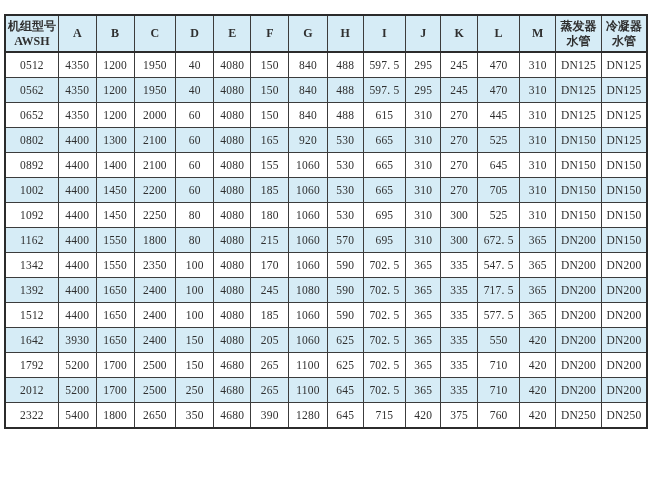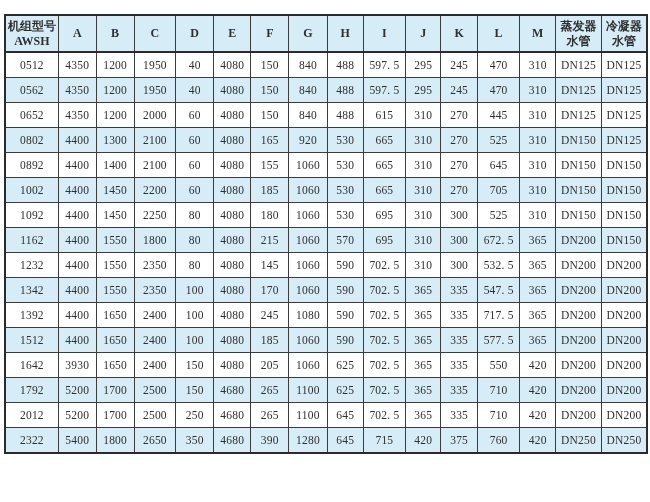--- a/index.html
+++ b/index.html
@@ -227,38 +227,20 @@
           <td>570</td>
           <td>695</td>
           <td>310</td>
           <td>300</td>
           <td>672. 5</td>
           <td>365</td>
           <td>DN200</td>
           <td>DN150</td>
         </tr>
         <tr>
-          <td>1232</td>
-          <td>4400</td>
-          <td>1550</td>
-          <td>2350</td>
-          <td>80</td>
-          <td>4080</td>
-          <td>145</td>
-          <td>1060</td>
-          <td>590</td>
-          <td>702. 5</td>
-          <td>310</td>
-          <td>300</td>
-          <td>532. 5</td>
-          <td>365</td>
-          <td>DN200</td>
-          <td>DN200</td>
-        </tr>
-        <tr>
           <td>1342</td>
           <td>4400</td>
           <td>1550</td>
           <td>2350</td>
           <td>100</td>
           <td>4080</td>
           <td>170</td>
           <td>1060</td>
           <td>590</td>
           <td>702. 5</td>

